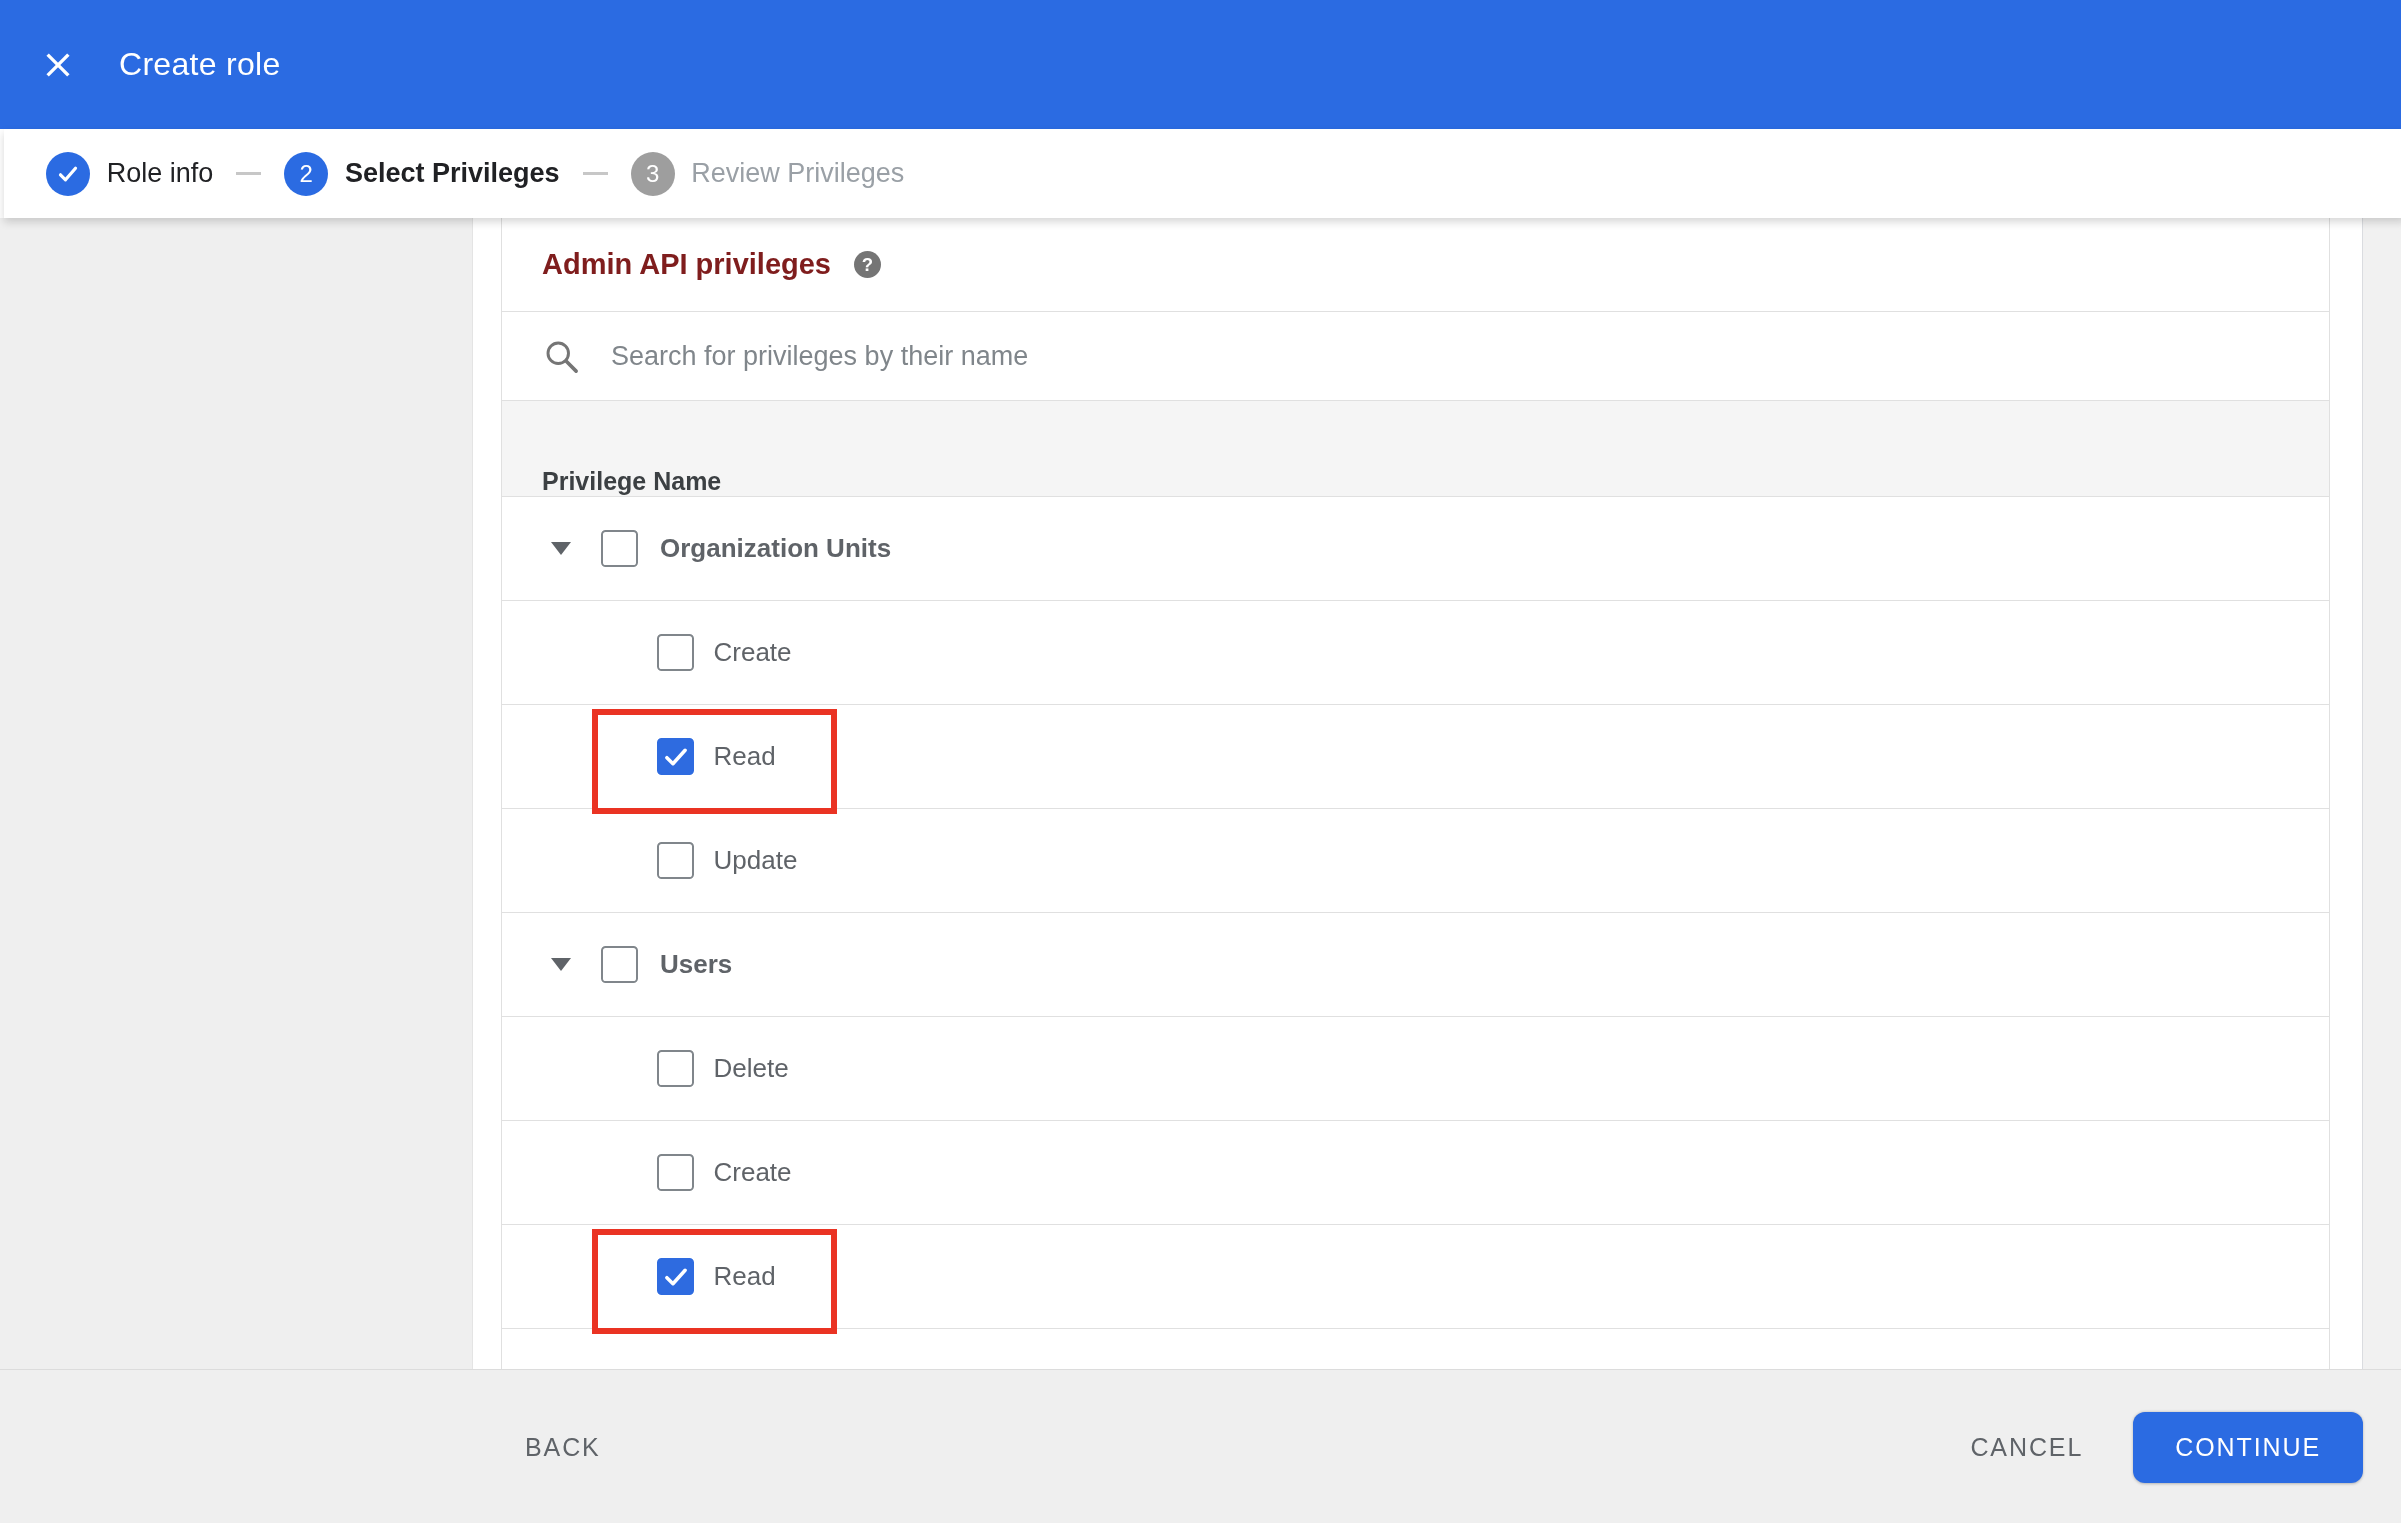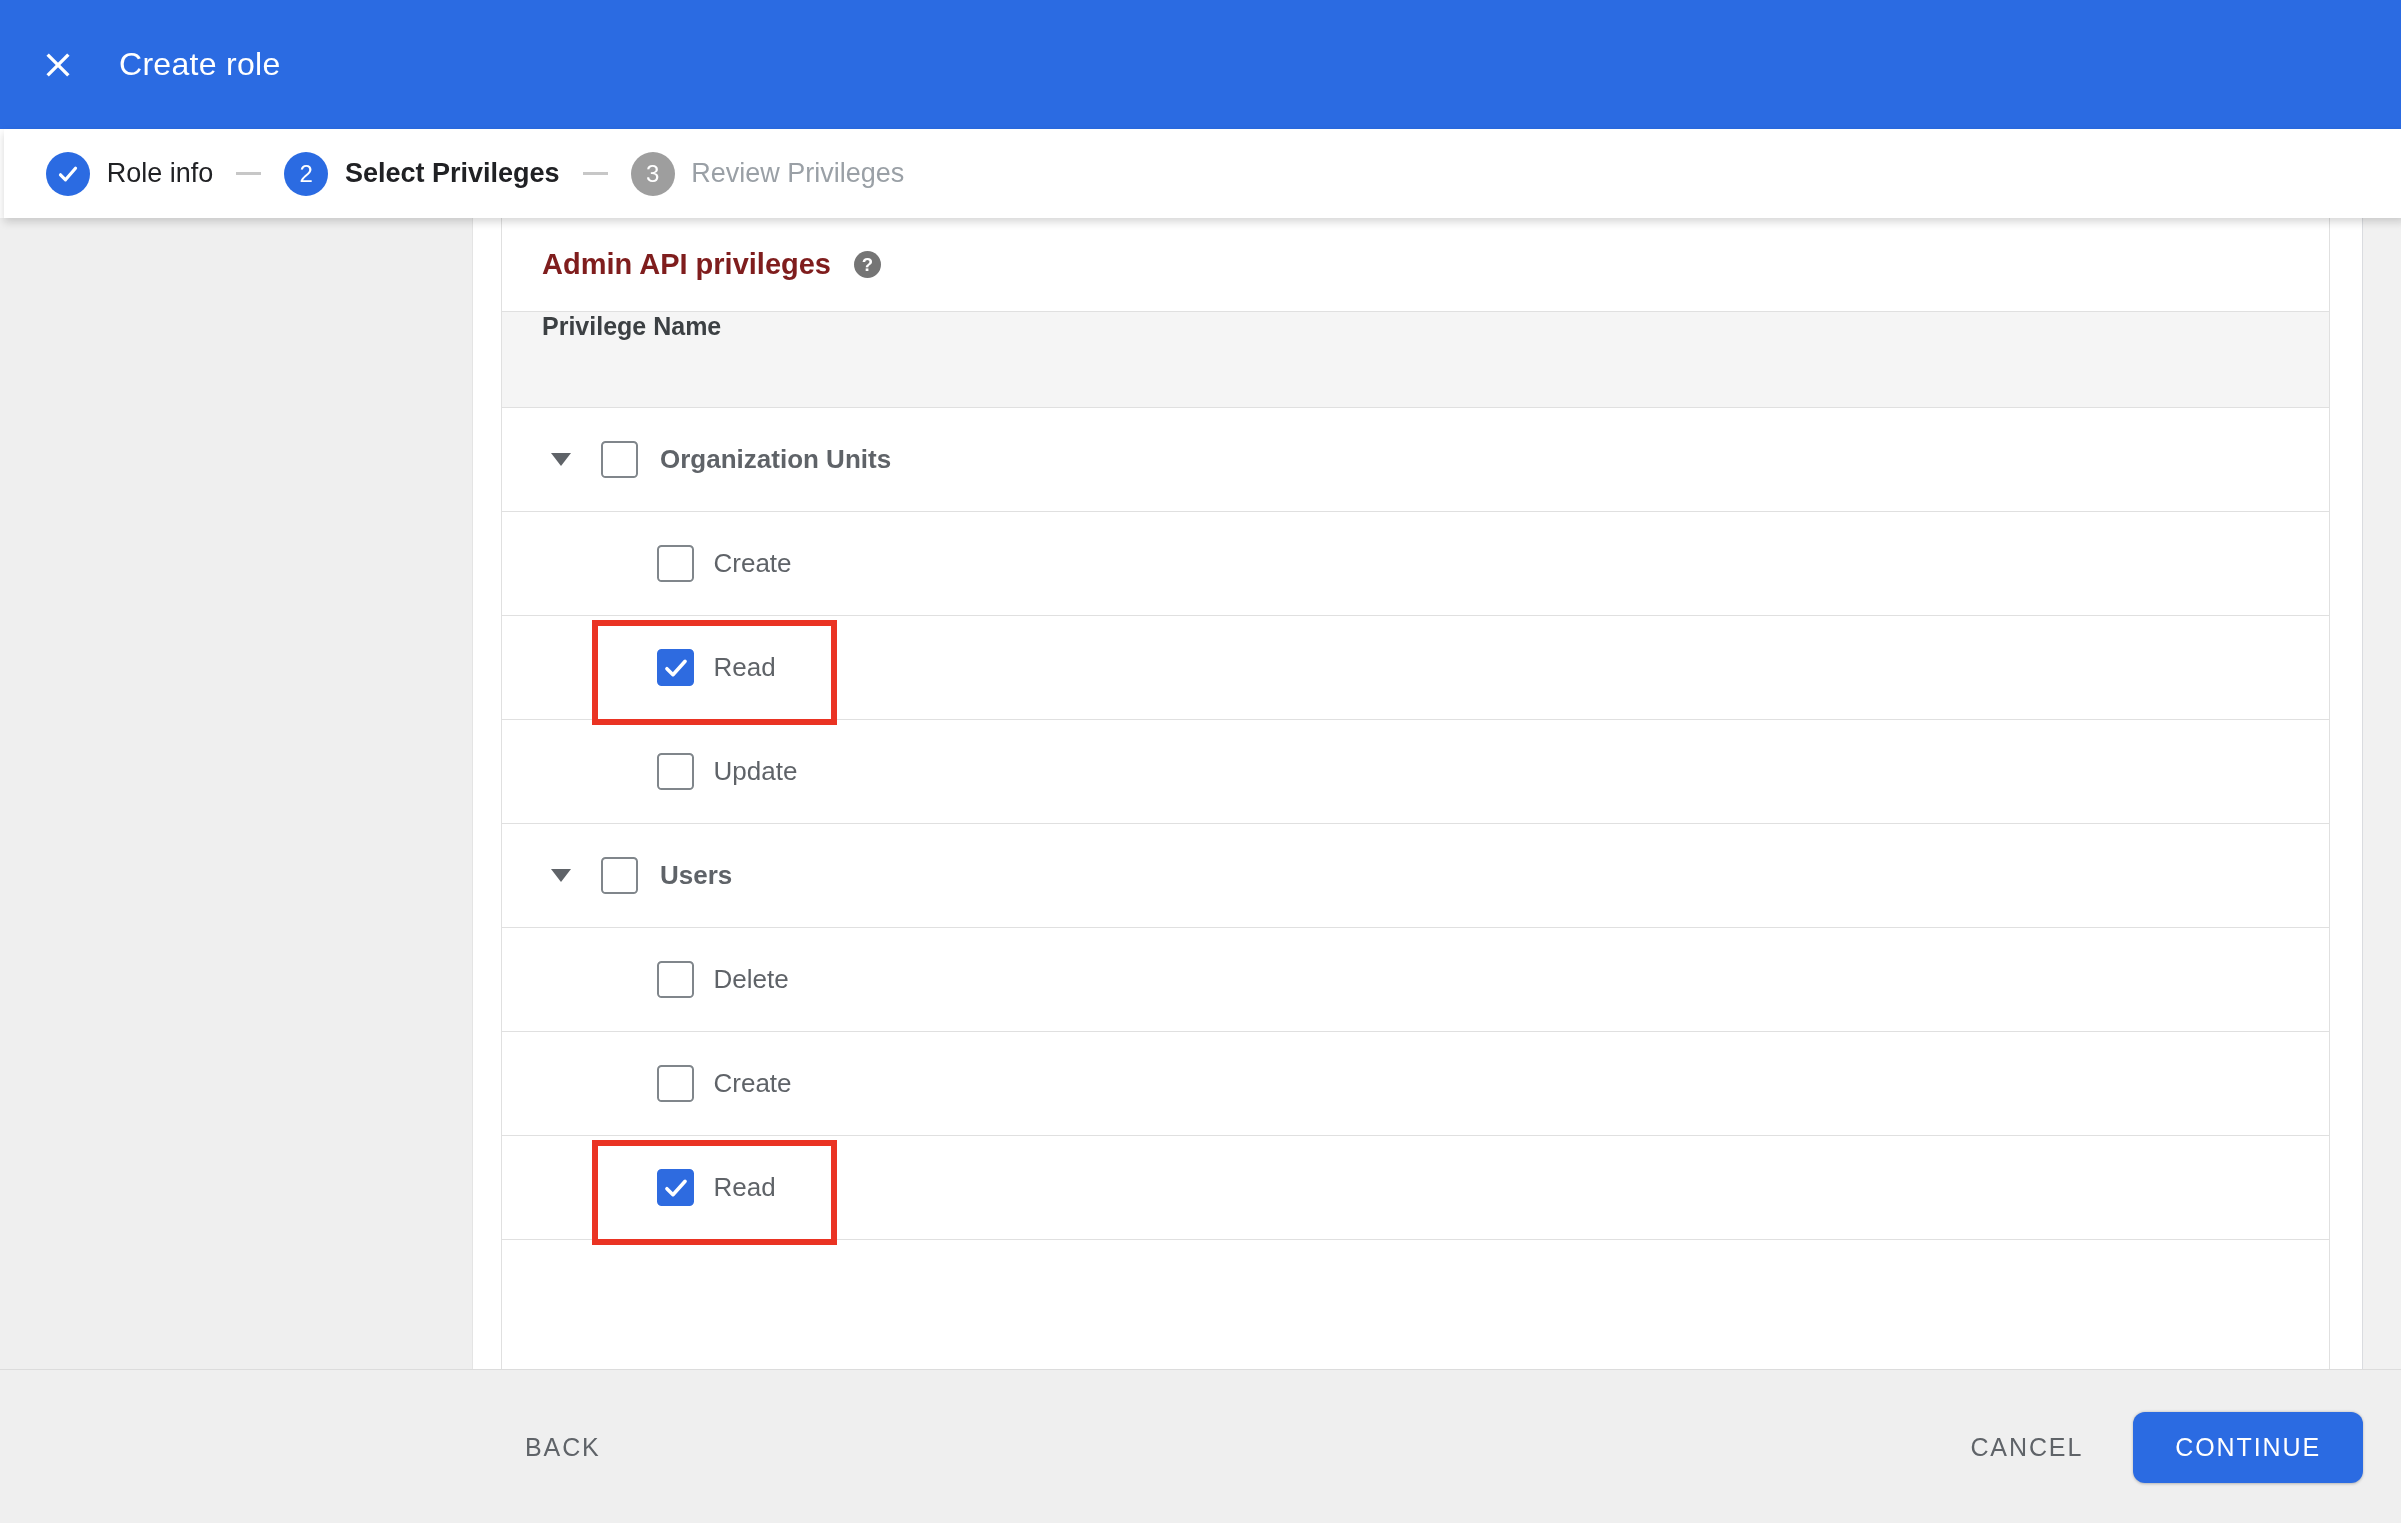--- a/index.html
+++ b/index.html
@@ -74,21 +74,21 @@
     display:flex; align-items:center; padding-left:40px; gap:28px;
   }
   .search-row svg { flex:0 0 auto; }
   .search-row input {
     border:none; outline:none; background:transparent; width:1392px;
     font-size:27px; color:#3c4043; font-family:inherit;
   }
   .search-row input::placeholder { color:#80868b; opacity:1; }
   .thead {
     height:96px; background:#f5f5f5; border-bottom:0.9px solid #e0e0e0;
-    display:flex; align-items:flex-start; padding-left:40px;
+    display:flex; align-items:flex-end; padding-left:40px;
     font-size:25px; font-weight:700; color:#3c4043;
   }
 
   
   .row {
     height:104px; border-bottom:0.9px solid #e0e0e0;
     display:flex; align-items:center; position:relative; background:#ffffff;
   }
   .row.group { padding-left:49px;font-weight:bold; }
   .row.child { padding-left:155px; }
@@ -167,20 +167,27 @@
 
 <div class="main">
   <div class="sidebar"></div>
 
   <div class="card">
     <div class="card-head">
       <h2>Admin API privileges</h2>
       <span class="help">?</span>
     </div>
 
+    <div class="search-row">
+      <svg width="39" height="39" viewBox="0 0 24 24">
+        <circle cx="10" cy="10" r="6.3" fill="none" stroke="#757575" stroke-width="1.8"></circle>
+        <line x1="14.8" y1="14.8" x2="21" y2="21" stroke="#757575" stroke-width="2.2" stroke-linecap="round"></line>
+      </svg>
+      <input type="text" placeholder="Search for privileges by their name" style="">
+    </div>
 
     <div class="thead">
       <span>Privilege Name</span>
     </div>
 
     <div class="rows">
         <div class="row group">
     <span class="tri"></span>
     <span class="cb">
       

